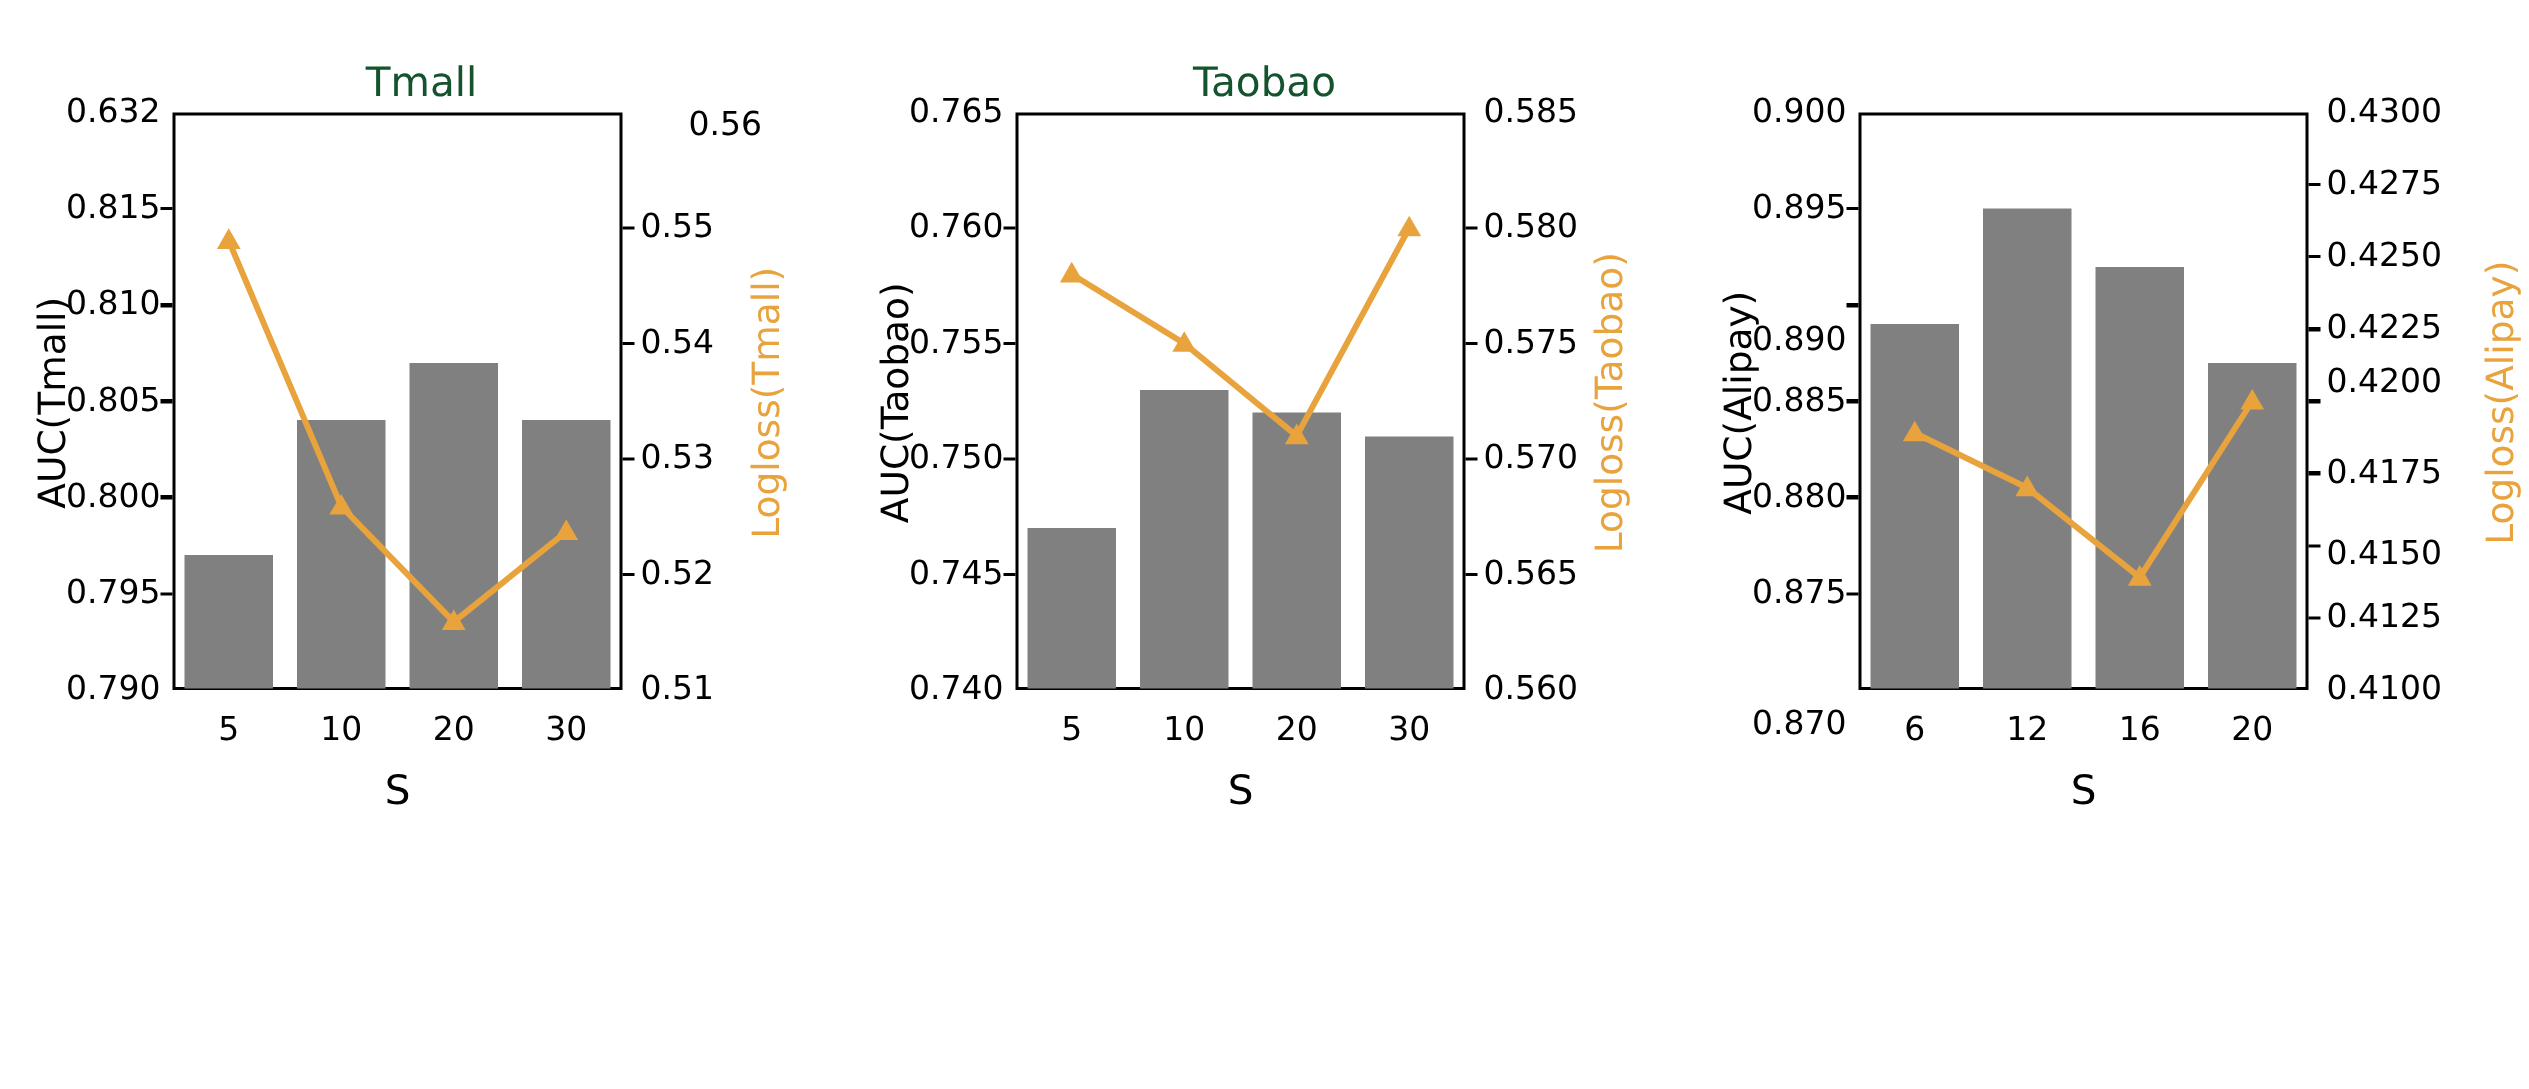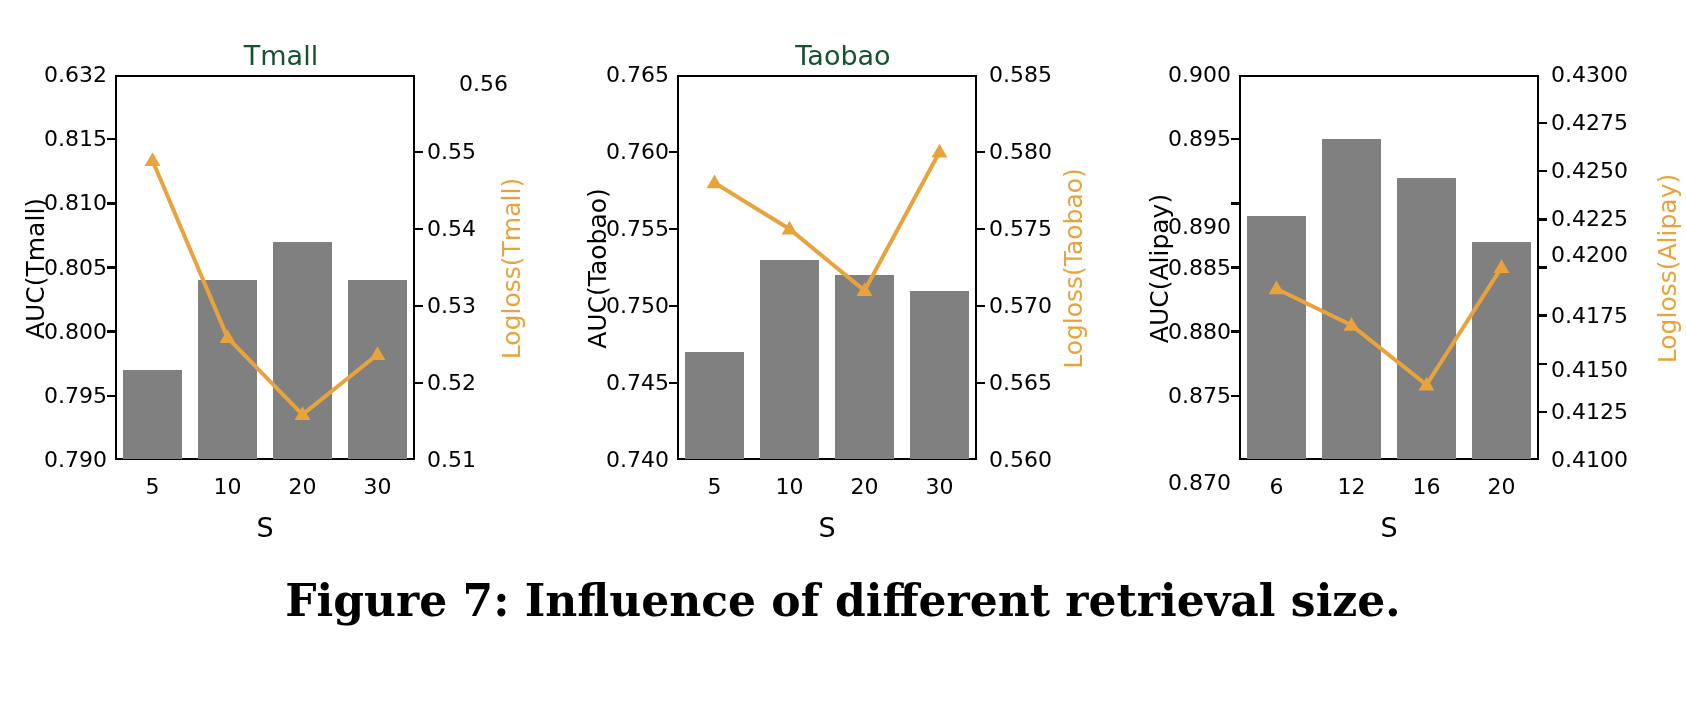--- a/index.html
+++ b/index.html
@@ -171,14 +171,13 @@
           <polygon points="227.5,317 219.58,330.75 235.42,330.75" fill="#E8A33D"></polygon>
           <polygon points="302.5,376.6749999999998 294.58,390.4249999999998 310.42,390.4249999999998" fill="#E8A33D"></polygon>
           <polygon points="377.5,259.25 369.58,273 385.42,273" fill="#E8A33D"></polygon>
         </svg>
         <div class="ylabel-left" style="left: -95px; top: 253.5px; width: 260px; text-align: center;">AUC(Alipay)</div>
         <div class="ylabel-right" style="left: 525px; top: 253.5px; width: 260px; text-align: center; margin-left: -112px;">Logloss(Alipay)</div>
         <div class="xlabel" style="left: 115px; width: 300px; top: 512px;">S</div>
       </div>
   </div>
 
-  <div class="caption">Figure 7: Influence of different retrieval size.</div>
 </div>
 
 </body></html>

